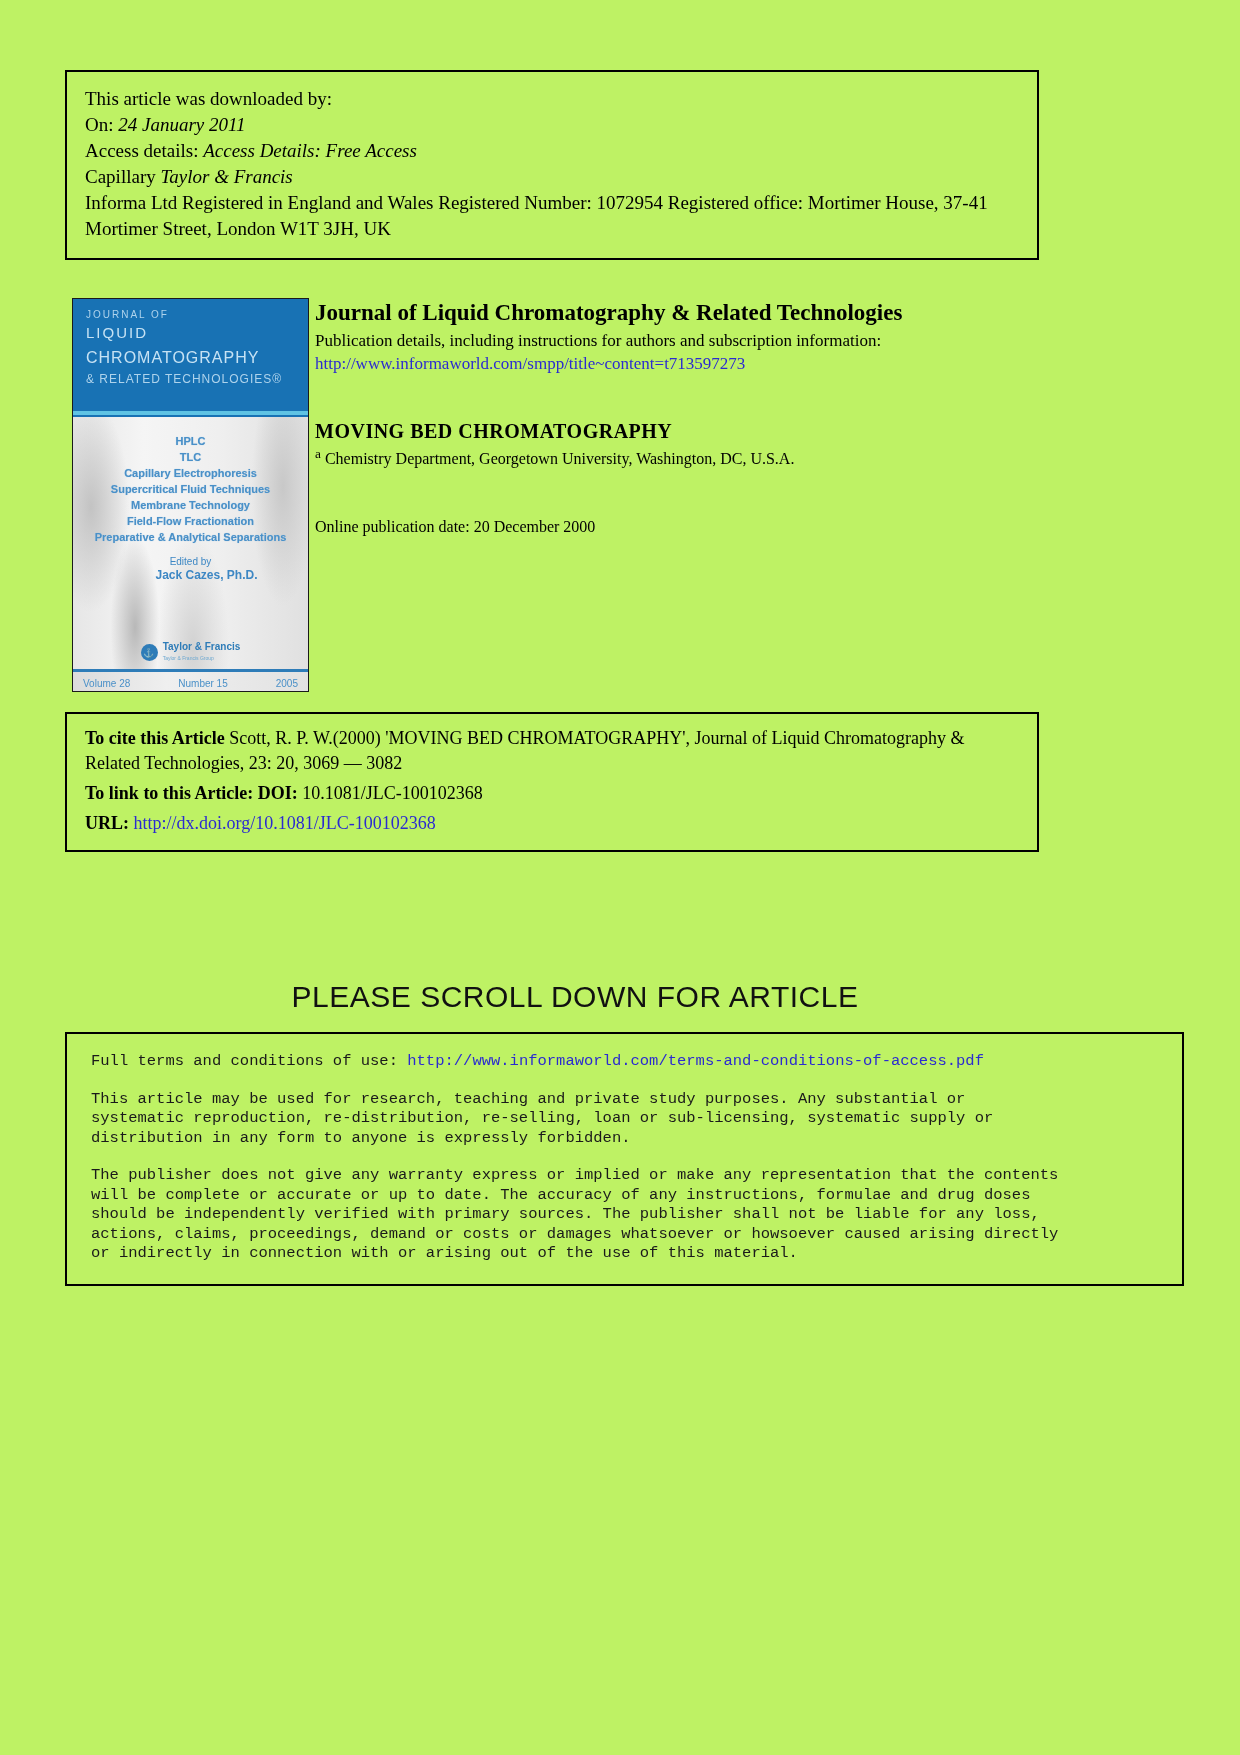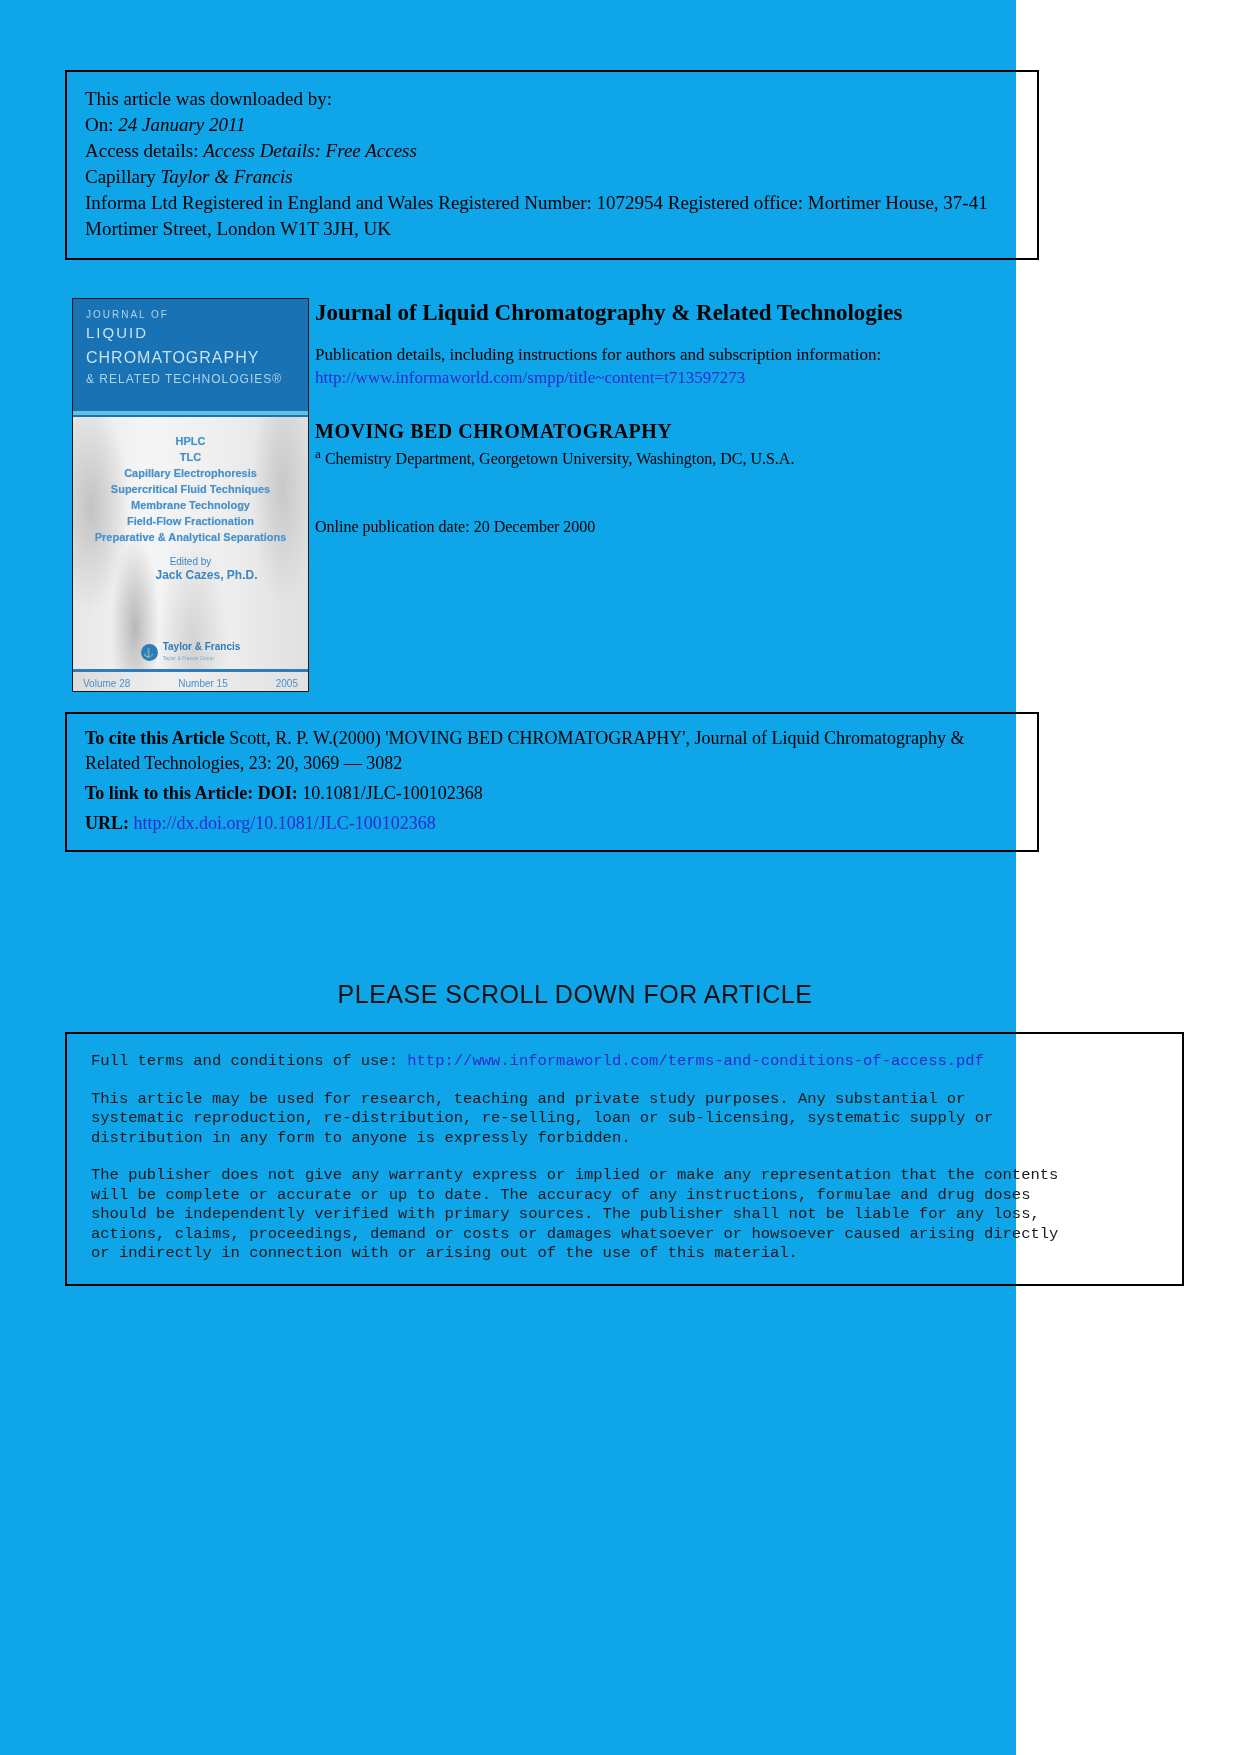--- a/index.html
+++ b/index.html
@@ -1,16 +1,16 @@
 <!DOCTYPE html>
 <html><head>
 <meta charset="utf-8">
 <style>
   html,body{margin:0;padding:0;background:#ffffff;}
-  .page{position:relative;width:1016px;height:1755px;background:#0ea5e9;
+  .page{position:relative;width:1240px;height:1755px;background:#bef264;
         font-family:"Liberation Serif", serif;color:#000;}
 
   
   .top-box{position:absolute;left:65px;top:70px;width:934px;border:2px solid #000;
            padding:14px 18px 16px 18px;font-size:19px;line-height:26px;}
   .ital{font-style:italic;}
 
   
   .cover{position:absolute;left:72px;top:298px;width:237px;height:394px;
          border:1px solid #1a1a1a;box-sizing:border-box;overflow:hidden;
@@ -40,39 +40,39 @@
   .logo-text{color:#2e7cb8;font-size:10px;font-weight:bold;line-height:10px;}
   .logo-sub{color:#6ea8d0;font-size:5px;font-weight:normal;}
   .cover-footer{height:26px;box-sizing:border-box;border-top:3px solid #2e7cb8;
                 background:linear-gradient(90deg,#dcdcdc,#efefef 40%,#e2e2e2);
                 display:flex;justify-content:space-between;align-items:center;
                 padding:0 10px;color:#4a90c8;font-size:10px;}
 
   
   .jhead{position:absolute;left:315px;top:300px;width:725px;}
   .jtitle{font-size:23px;font-weight:bold;line-height:26px;}
-  .jdetails{font-size:17px;line-height:23px;margin-top:17px;}
+  .jdetails{font-size:17px;line-height:23px;margin-top:3px;}
   a.link{color:#2b2bd0;text-decoration:none;}
   .jlink{font-size:17px;line-height:23px;}
   .ahead{position:absolute;left:315px;top:420px;width:725px;}
   .atitle{font-size:20px;font-weight:bold;letter-spacing:0.5px;}
   .aauthor{font-size:16px;line-height:22px;margin-top:4px;}
   .aaffil{font-size:16px;line-height:22px;}
   .adate{position:absolute;left:315px;top:518px;font-size:16px;}
 
   
   .cite-box{position:absolute;left:65px;top:712px;width:934px;border:2px solid #000;
             padding:12px 18px 14px 18px;font-size:18px;line-height:25px;}
   .bold{font-weight:bold;}
   .cite-line2{margin-top:5px;}
   .cite-line3{margin-top:5px;}
 
   
   .scroll-notice{position:absolute;left:65px;top:980px;width:1020px;text-align:center;
-                 font-family:"Liberation Sans", sans-serif;font-size:25px;color:#111;
+                 font-family:"Liberation Sans", sans-serif;font-size:30px;color:#111;
                  letter-spacing:0.5px;}
 
   
   .terms-box{position:absolute;left:65px;top:1032px;width:1067px;border:2px solid #000;
              padding:18px 24px 20px 24px;font-family:"Liberation Mono", monospace;
              font-size:15.5px;line-height:19.5px;color:#1a1a1a;}
   .terms-para{white-space:pre-wrap;margin:0 0 18px 0;}
   .terms-para:last-child{margin-bottom:0;}
 </style>
 </head>

